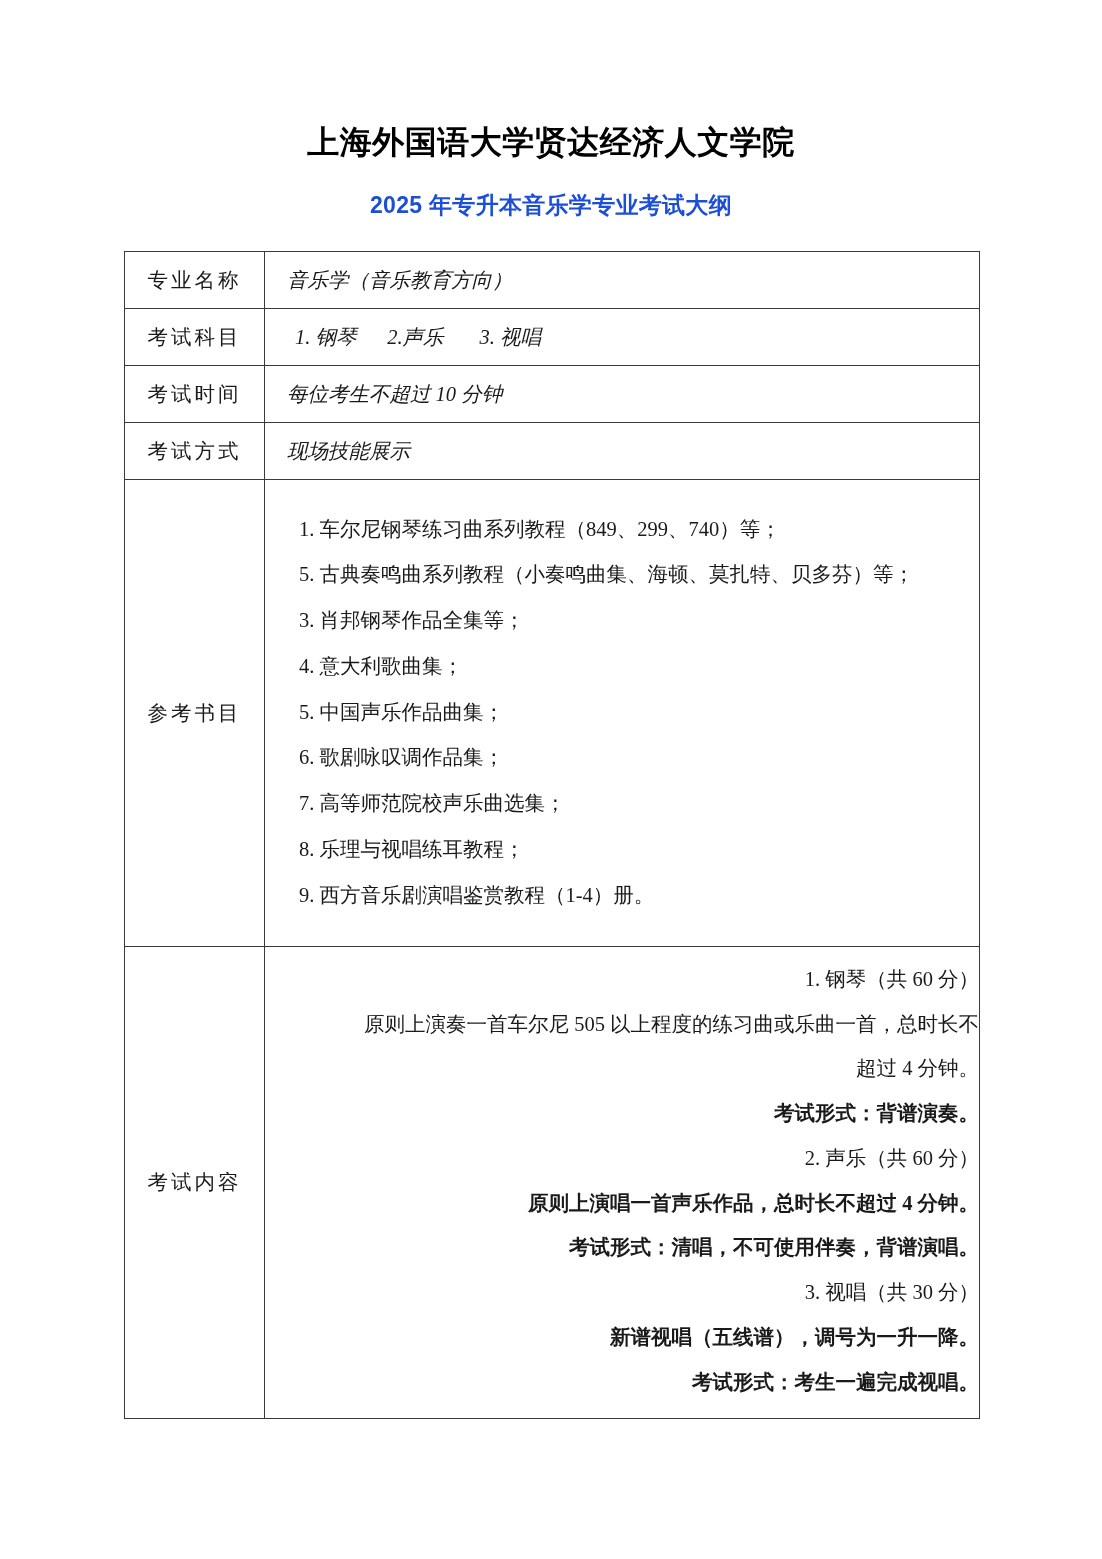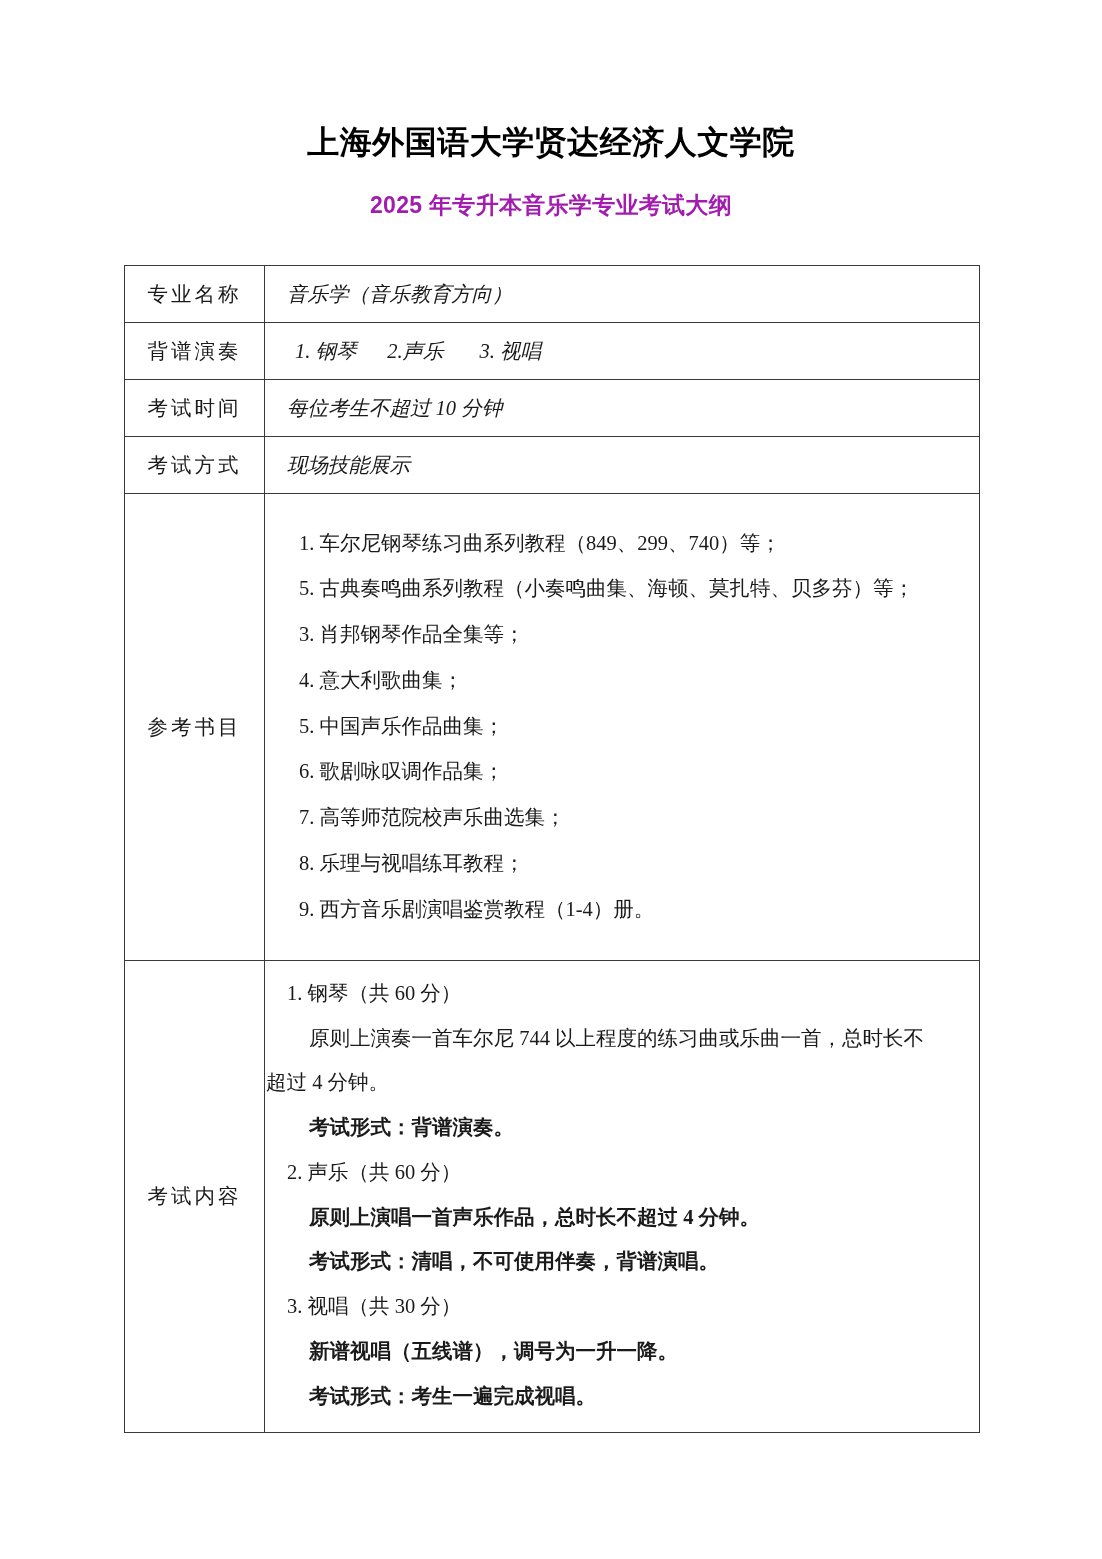--- a/index.html
+++ b/index.html
@@ -36,28 +36,28 @@
   }
   .title-sub {
     text-align: center;
     font-family: "Liberation Sans", "DejaVu Sans", sans-serif;
     font-weight: bold;
     font-size: 23px;
     letter-spacing: 0.3px;
     line-height: 1.3;
     margin: 0;
     padding-top: 29px;
-    color: #a21caf;
+    color: #1d4ed8;
   }
 
   
   .table-wrap {
     position: absolute;
     left: 124px;
-    top: 265px;
+    top: 251px;
     width: 855px;
   }
   table.outline {
     border-collapse: collapse;
     width: 855px;
     table-layout: fixed;
     border: 1.5px solid #3a3a3a;
   }
   table.outline td {
     border: 1.5px solid #3a3a3a;
@@ -113,20 +113,21 @@
   }
   .content-block {
     margin: 0;
     padding: 0;
   }
   .cline {
     font-size: 20.5px;
     line-height: 1.5;
     padding: 7px 0;
     white-space: nowrap;
+    text-align: right;
   }
   .cline.head   { padding-left: 22px; }
   .cline.ind    { padding-left: 44px; font-weight: bold; }
   
   .cline.flush  { padding-left: 1px; }
   .cline.wrapfirst {
     padding-left: 44px;
     padding-right: 0;
   }
 </style>
@@ -145,21 +146,21 @@
         <col class="c-value">
       </colgroup>
       <tbody>
 
         <tr class="r-simple">
           <td class="label">专业名称</td>
           <td class="value">音乐学（音乐教育方向）</td>
         </tr>
 
         <tr class="r-simple">
-          <td class="label">背谱演奏</td>
+          <td class="label">考试科目</td>
           <td class="value">
             <span class="subjects">1. 钢琴      2.声乐       3. 视唱</span>
           </td>
         </tr>
 
         <tr class="r-simple">
           <td class="label">考试时间</td>
           <td class="value">每位考生不超过 10 分钟</td>
         </tr>
 
@@ -184,21 +185,21 @@
               <li>9. 西方音乐剧演唱鉴赏教程（1-4）册。</li>
             </ul>
           </td>
         </tr>
 
         <tr>
           <td class="label">考试内容</td>
           <td class="content">
             <div class="content-block">
               <div class="cline head">1. 钢琴（共 60 分）</div>
-              <div class="cline wrapfirst">原则上演奏一首车尔尼 744 以上程度的练习曲或乐曲一首，总时长不</div>
+              <div class="cline wrapfirst">原则上演奏一首车尔尼 505 以上程度的练习曲或乐曲一首，总时长不</div>
               <div class="cline flush">超过 4 分钟。</div>
               <div class="cline ind">考试形式：背谱演奏。</div>
               <div class="cline head">2. 声乐（共 60 分）</div>
               <div class="cline ind">原则上演唱一首声乐作品，总时长不超过 4 分钟。</div>
               <div class="cline ind">考试形式：清唱，不可使用伴奏，背谱演唱。</div>
               <div class="cline head">3. 视唱（共 30 分）</div>
               <div class="cline ind">新谱视唱（五线谱），调号为一升一降。</div>
               <div class="cline ind">考试形式：考生一遍完成视唱。</div>
             </div>
           </td>

